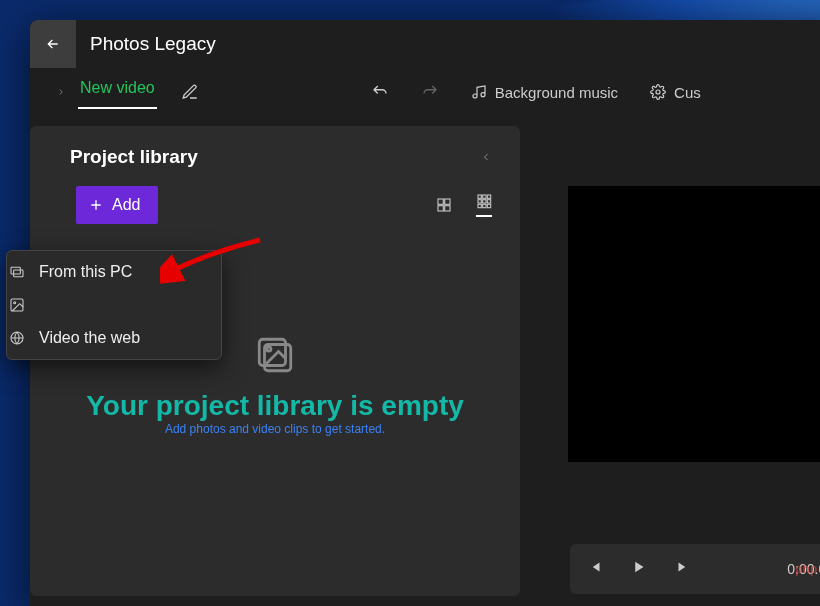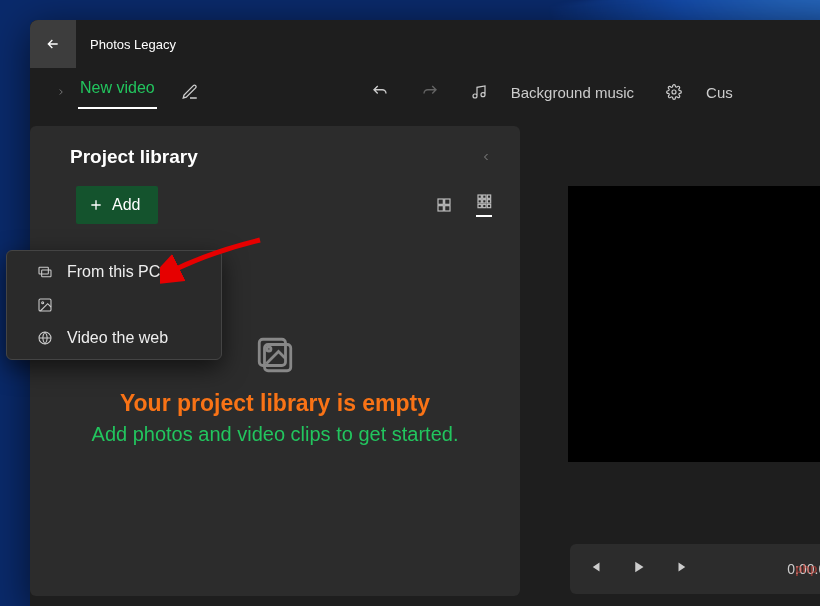--- a/index.html
+++ b/index.html
@@ -46,21 +46,21 @@
     height: 48px;
     background: #3d3d3d;
     display: flex;
     align-items: center;
     justify-content: center;
     color: #fff;
   }
   .back-btn svg { width: 16px; height: 16px; }
   .app-title {
     color: #fff;
-    font-size: 13px;
+    font-size: 19px;
     margin-left: 14px;
   }
   .toolbar {
     height: 48px;
     display: flex;
     align-items: center;
     padding: 0 16px;
     color: #d0d0d0;
     font-size: 16px;
     gap: 2px;
@@ -88,21 +88,21 @@
   .toolbar-right {
     display: flex;
     align-items: center;
     gap: 32px;
     margin-left: 170px;
   }
   .tool-icon {
     color: #ccc;
     display: flex;
     align-items: center;
-    gap: 24px;
+    gap: 8px;
     font-size: 15px;
     white-space: nowrap;
   }
   .tool-icon.disabled { opacity: 0.4; }
   .body-area {
     display: flex;
     padding: 10px 0 0 0;
     height: calc(100% - 96px);
   }
   .library-panel {
@@ -129,21 +129,21 @@
     color: #888;
     font-size: 15px;
   }
   .add-row {
     display: flex;
     align-items: center;
     justify-content: space-between;
     padding: 18px 28px 0 46px;
   }
   .add-btn {
-    background: #14532d;
+    background: #6d28d9;
     color: #fff;
     border: none;
     padding: 10px 18px 10px 12px;
     font-size: 16px;
     display: flex;
     align-items: center;
     gap: 8px;
     border-radius: 2px;
   }
   .view-toggles {
@@ -167,28 +167,27 @@
     margin-top: 110px;
     padding: 0 20px;
   }
   .empty-icon {
     color: #888;
     margin: 0 auto 14px;
     display:flex;
     justify-content:center;
   }
   .empty-title {
-    color: #f97316;
-    font-size: 23px;
+    color: #14b8a6;
+    font-size: 28px;
     font-weight: 600;
-    margin-bottom: 6px;
   }
   .empty-sub {
-    color: #22c55e;
-    font-size: 20px;
+    color: #3b82f6;
+    font-size: 12px;
   }
   .preview-area {
     margin-left: 48px;
     width: 260px;
     display:flex;
     flex-direction: column;
   }
   .preview-video {
     width: 260px;
     height: 276px;
@@ -235,21 +234,21 @@
     border: 1px solid #444;
     border-radius: 6px;
     z-index: 50;
     padding: 4px 0;
     box-shadow: 0 8px 24px rgba(0,0,0,0.6);
   }
   .menu-item {
     display: flex;
     align-items: center;
     gap: 14px;
-    padding: 8px 30px;
+    padding: 8px 2px;
     color: #eee;
     font-size: 16px;
   }
   .menu-item svg { flex-shrink:0; }
 
   
   .annotation-arrow {
     position: absolute;
     left: 160px;
     top: 232px;

